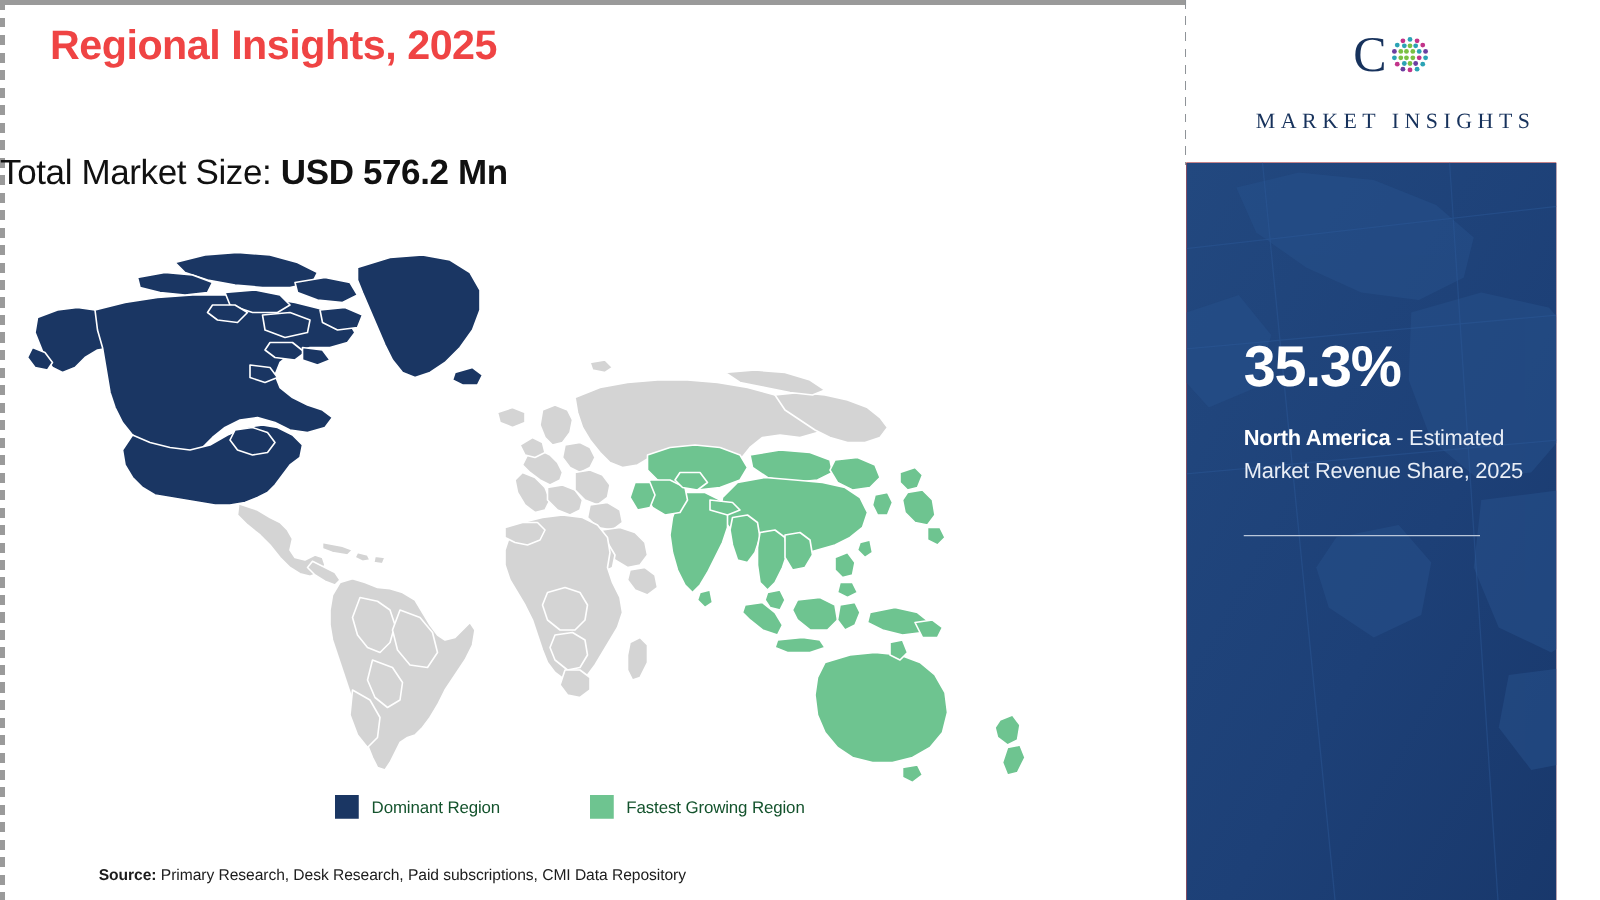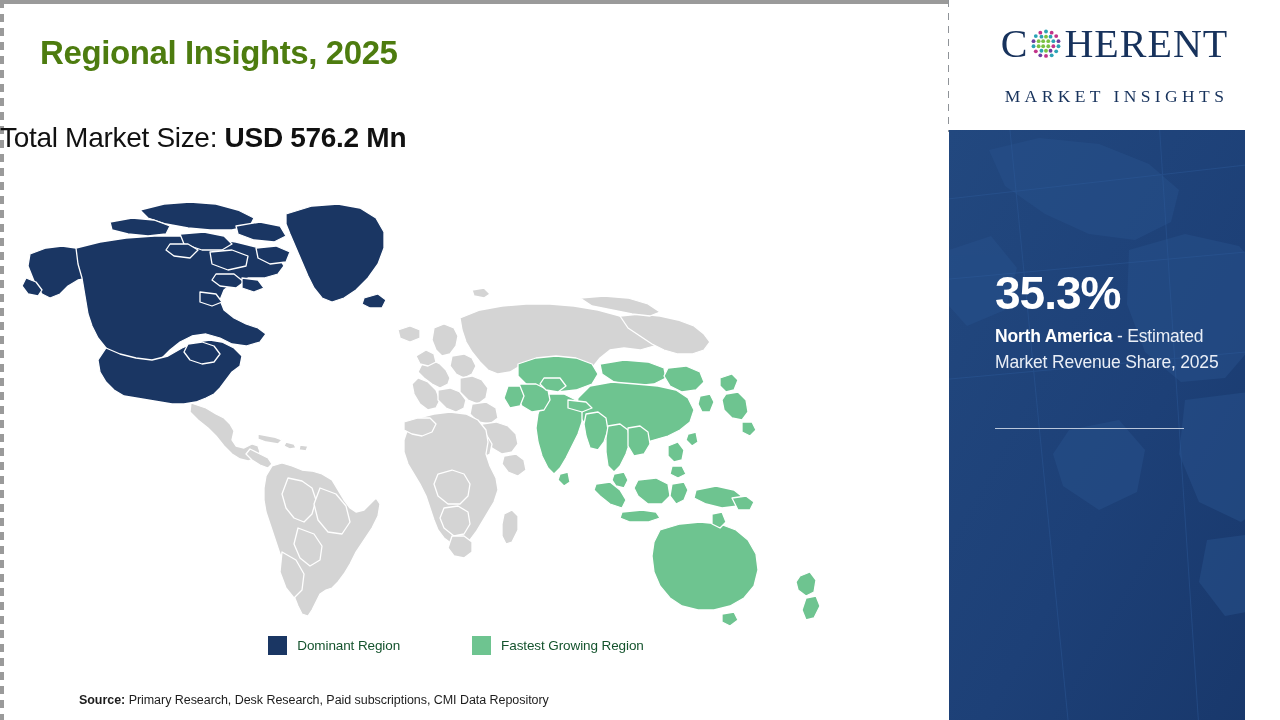--- a/index.html
+++ b/index.html
@@ -17,22 +17,22 @@
     background:#ffffff;
   }
   .frame-top   { position:absolute; left:0; top:0;  width:1280px; height:4px; background:#9a9a9a; }
   .frame-left  { position:absolute; left:0; top:0;  width:4px; height:720px;
                  background:repeating-linear-gradient(to bottom,#9a9a9a 0 8px,#ffffff 8px 14px); }
 
   
   #left-pane { position:absolute; left:0; top:0; width:948px; height:720px; }
 
   #page-title {
-    position:absolute; left:40px; top:34px;
-    font-size:33px; font-weight:bold; color:#4d7c0f;
+    position:absolute; left:40px; top:17px;
+    font-size:33px; font-weight:bold; color:#ef4444;
     letter-spacing:-0.4px;
   }
 
   #market-size-row {
     position:absolute; left:0; top:122px; width:912px;
     text-align:left;
     font-size:28px; color:#111111;
     letter-spacing:-0.3px;
   }
   #market-size-row .strong { font-weight:bold; }
@@ -94,21 +94,21 @@
   }
   #panel-bg { position:absolute; left:0; top:0; width:331px; height:590px; opacity:1; }
 
   #panel-content { position:absolute; left:0; top:0; width:331px; height:590px; padding:0 46px 0 46px; }
 
   #share-value {
     position:absolute; left:46px; top:140px;
     font-size:46px; font-weight:bold; color:#ffffff; letter-spacing:-1px; line-height:1;
   }
   #share-desc {
-    position:absolute; left:46px; top:193px; width:248px;
+    position:absolute; left:46px; top:207px; width:248px;
     font-size:17.5px; color:#e9eef6; line-height:1.5; letter-spacing:-0.2px;
   }
   #share-desc .region { font-weight:bold; color:#ffffff; }
 
   #panel-rule {
     position:absolute; left:46px; top:298px; width:189px; height:1px;
     background:#b9c6da;
   }
 
   #market-name {
@@ -323,21 +323,20 @@
             <circle cx="12" cy="43" r="3.4" fill="#c2348a"></circle>
             <circle cx="22" cy="42" r="3.4" fill="#2ba3b5"></circle>
             <circle cx="30" cy="42" r="3.4" fill="#7ac143"></circle>
             <circle cx="38" cy="42" r="3.4" fill="#6b3fa0"></circle>
             <circle cx="48" cy="43" r="3.4" fill="#2ba3b5"></circle>
             <circle cx="20" cy="50" r="3.4" fill="#6b3fa0"></circle>
             <circle cx="30" cy="51" r="3.4" fill="#c2348a"></circle>
             <circle cx="40" cy="50" r="3.4" fill="#2ba3b5"></circle>
           </g>
         </svg>
-        <span>HERENT</span>
       </div>
       <div id="logo-bottom">MARKET INSIGHTS</div>
     </div>
 
     <div id="blue-panel">
 
       <svg id="panel-bg" viewBox="0 0 331 590" xmlns="http://www.w3.org/2000/svg" preserveAspectRatio="xMidYMid slice">
         <defs>
           <linearGradient id="pg" x1="0" y1="0" x2="1" y2="1">
             <stop offset="0%" stop-color="#22487f"></stop>

